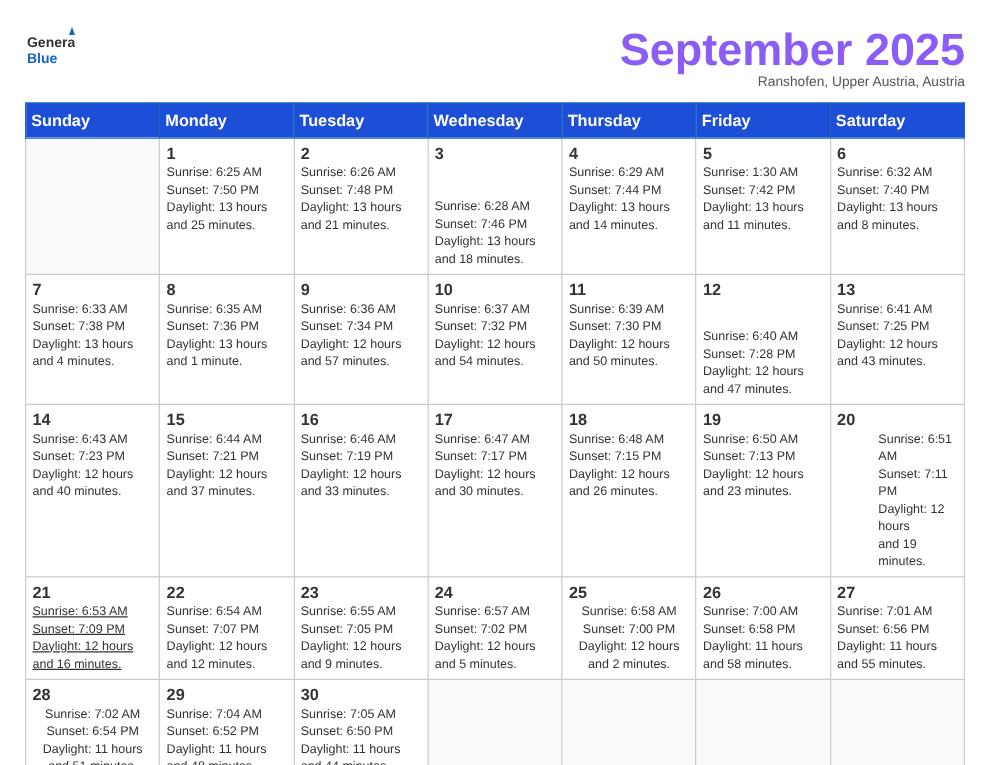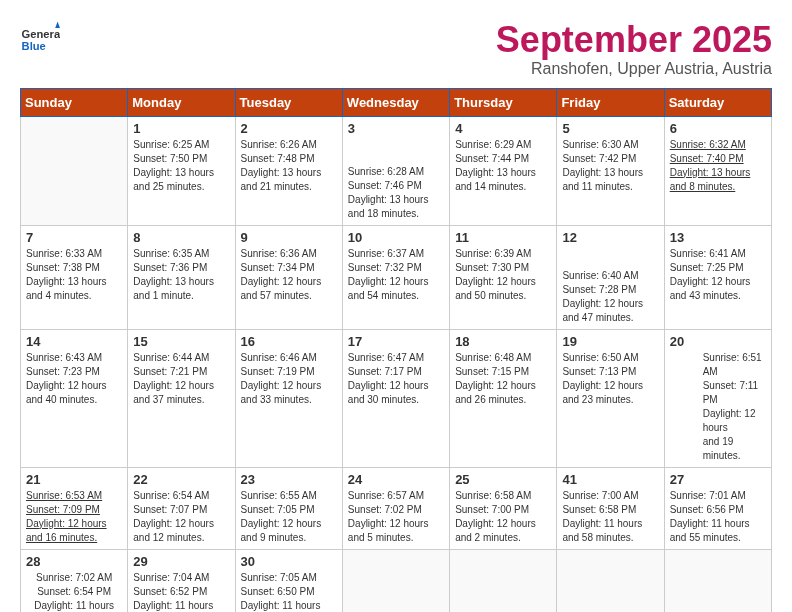--- a/index.html
+++ b/index.html
@@ -15,34 +15,34 @@
       justify-content: space-between;
       align-items: flex-start;
       margin-bottom: 10px;
     }
     .title-block {
       text-align: right;
     }
     .month-title {
       font-size: 36px;
       font-weight: bold;
-      color: #be185d;
+      color: #8b5cf6;
       line-height: 1.1;
     }
     .location {
-      font-size: 16px;
+      font-size: 11px;
       color: #555;
     }
     .calendar {
       width: 100%;
       border-collapse: collapse;
       border: 1px solid #ccc;
     }
     .calendar th {
-      background: #c2410c;
+      background: #1d4ed8;
       color: #fff;
       font-size: 13px;
       font-weight: bold;
       padding: 6px 4px;
       text-align: left;
       border: 1px solid #1565c0;
     }
     .calendar td {
       vertical-align: top;
       border: 1px solid #ccc;
@@ -131,28 +131,28 @@
         </td>
         <td>
           <span class="day-num">4</span>
           <div class="day-info" style="white-space: pre-line;">Sunrise: 6:29 AM
 Sunset: 7:44 PM
 Daylight: 13 hours
 and 14 minutes.</div>
         </td>
         <td>
           <span class="day-num">5</span>
-          <div class="day-info" style="white-space: pre-line;">Sunrise: 6:30 AM
+          <div class="day-info" style="white-space: pre-line;">Sunrise: 1:30 AM
 Sunset: 7:42 PM
 Daylight: 13 hours
 and 11 minutes.</div>
         </td>
         <td>
           <span class="day-num">6</span>
-          <div class="day-info" style="white-space: pre-line; text-decoration: underline;">Sunrise: 6:32 AM
+          <div class="day-info" style="white-space: pre-line;">Sunrise: 6:32 AM
 Sunset: 7:40 PM
 Daylight: 13 hours
 and 8 minutes.</div>
         </td>
       </tr>
       <tr>
         <td>
           <span class="day-num">7</span>
           <div class="day-info" style="white-space: pre-line;">Sunrise: 6:33 AM
 Sunset: 7:38 PM
@@ -277,27 +277,27 @@
         </td>
         <td>
           <span class="day-num">24</span>
           <div class="day-info" style="white-space: pre-line;">Sunrise: 6:57 AM
 Sunset: 7:02 PM
 Daylight: 12 hours
 and 5 minutes.</div>
         </td>
         <td>
           <span class="day-num">25</span>
-          <div class="day-info" style="white-space: pre-line;">Sunrise: 6:58 AM
+          <div class="day-info" style="white-space: pre-line; text-align: center;">Sunrise: 6:58 AM
 Sunset: 7:00 PM
 Daylight: 12 hours
 and 2 minutes.</div>
         </td>
         <td>
-          <span class="day-num">41</span>
+          <span class="day-num">26</span>
           <div class="day-info" style="white-space: pre-line;">Sunrise: 7:00 AM
 Sunset: 6:58 PM
 Daylight: 11 hours
 and 58 minutes.</div>
         </td>
         <td>
           <span class="day-num">27</span>
           <div class="day-info" style="white-space: pre-line;">Sunrise: 7:01 AM
 Sunset: 6:56 PM
 Daylight: 11 hours

